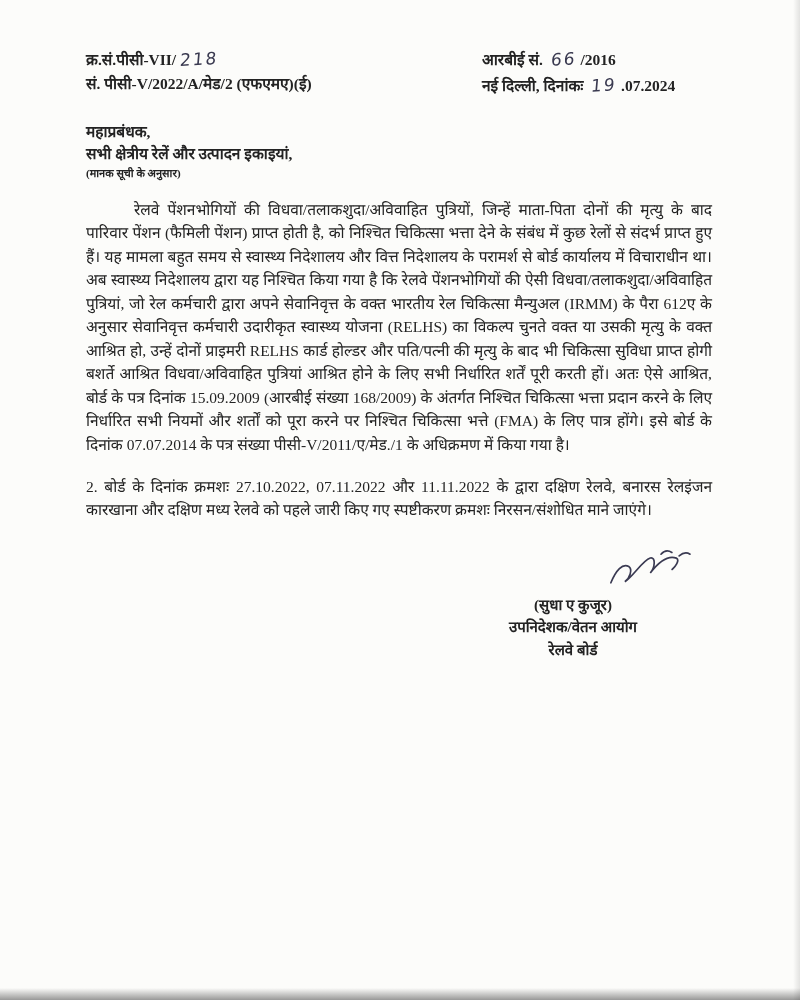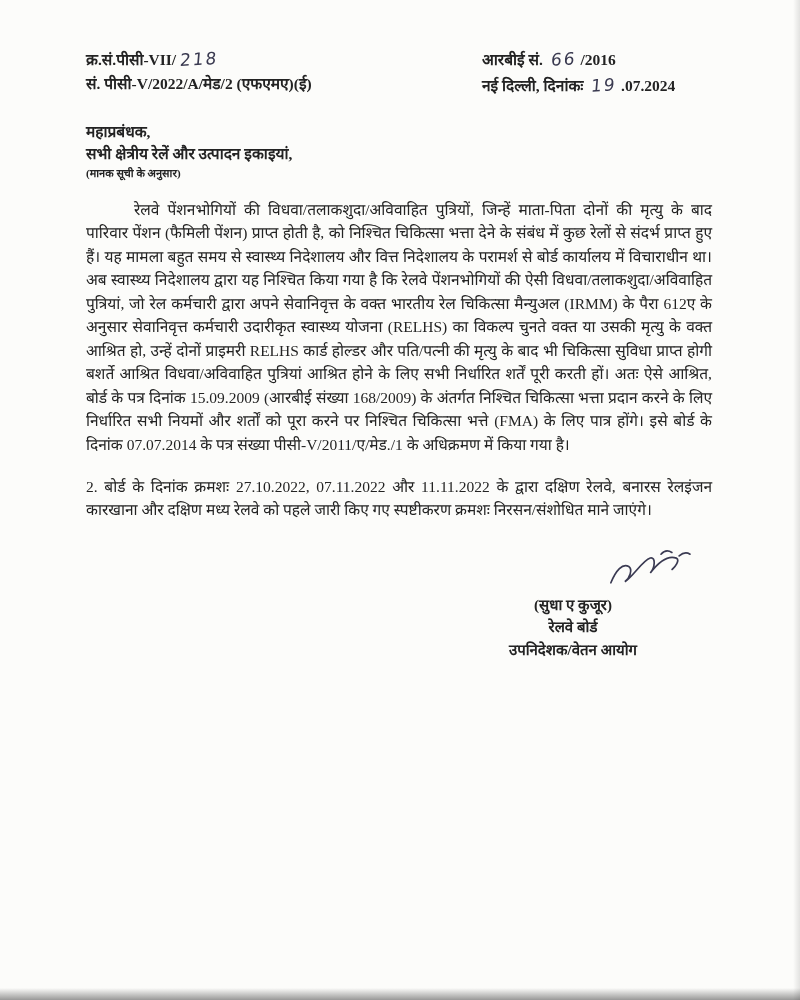--- a/index.html
+++ b/index.html
@@ -138,18 +138,18 @@
   <p class="body-para indent-first">रेलवे पेंशनभोगियों की विधवा/तलाकशुदा/अविवाहित पुत्रियों, जिन्हें माता-पिता दोनों की मृत्यु के बाद पारिवार पेंशन (फैमिली पेंशन) प्राप्त होती है, को निश्चित चिकित्सा भत्ता देने के संबंध में कुछ रेलों से संदर्भ प्राप्त हुए हैं। यह मामला बहुत समय से स्वास्थ्य निदेशालय और वित्त निदेशालय के परामर्श से बोर्ड कार्यालय में विचाराधीन था। अब स्वास्थ्य निदेशालय द्वारा यह निश्चित किया गया है कि रेलवे पेंशनभोगियों की ऐसी विधवा/तलाकशुदा/अविवाहित पुत्रियां, जो रेल कर्मचारी द्वारा अपने सेवानिवृत्त के वक्त भारतीय रेल चिकित्सा मैन्युअल (IRMM) के पैरा 612ए के अनुसार सेवानिवृत्त कर्मचारी उदारीकृत स्वास्थ्य योजना (RELHS) का विकल्प चुनते वक्त या उसकी मृत्यु के वक्त आश्रित हो, उन्हें दोनों प्राइमरी RELHS कार्ड होल्डर और पति/पत्नी की मृत्यु के बाद भी चिकित्सा सुविधा प्राप्त होगी बशर्ते आश्रित विधवा/अविवाहित पुत्रियां आश्रित होने के लिए सभी निर्धारित शर्तें पूरी करती हों। अतः ऐसे आश्रित, बोर्ड के पत्र दिनांक 15.09.2009 (आरबीई संख्या 168/2009) के अंतर्गत निश्चित चिकित्सा भत्ता प्रदान करने के लिए निर्धारित सभी नियमों और शर्तों को पूरा करने पर निश्चित चिकित्सा भत्ते (FMA) के लिए पात्र होंगे। इसे बोर्ड के दिनांक 07.07.2014 के पत्र संख्या पीसी-V/2011/ए/मेड./1 के अधिक्रमण में किया गया है।</p>
 
   <p class="body-para">2.  बोर्ड के दिनांक क्रमशः 27.10.2022, 07.11.2022 और 11.11.2022 के द्वारा दक्षिण रेलवे, बनारस रेलइंजन कारखाना और दक्षिण मध्य रेलवे को पहले जारी किए गए स्पष्टीकरण क्रमशः निरसन/संशोधित माने जाएंगे।</p>
 
 
   <div class="signature-block">
     <svg class="signature-scribble" width="96" height="42" viewBox="0 0 96 42" aria-hidden="true">
       <path d="M8,32 C14,20 21,13 27,17 C31,20 27,29 22,32 C31,27 41,12 49,10 C55,9 53,20 48,25 C56,16 66,8 75,12 C79,14 73,21 70,23 M60,7 C63,4 67,3 71,6 M78,10 C82,7 86,7 89,9" stroke="#3a3a52" stroke-width="1.7" fill="none" stroke-linecap="round"></path>
     </svg>
     <div>(सुधा ए कुजूर)</div>
+    <div>उपनिदेशक/वेतन आयोग</div>
     <div>रेलवे बोर्ड</div>
-    <div>उपनिदेशक/वेतन आयोग</div>
   </div>
 
   <div class="scan-edge-bottom"></div>
 </div>
 
 </body></html>

